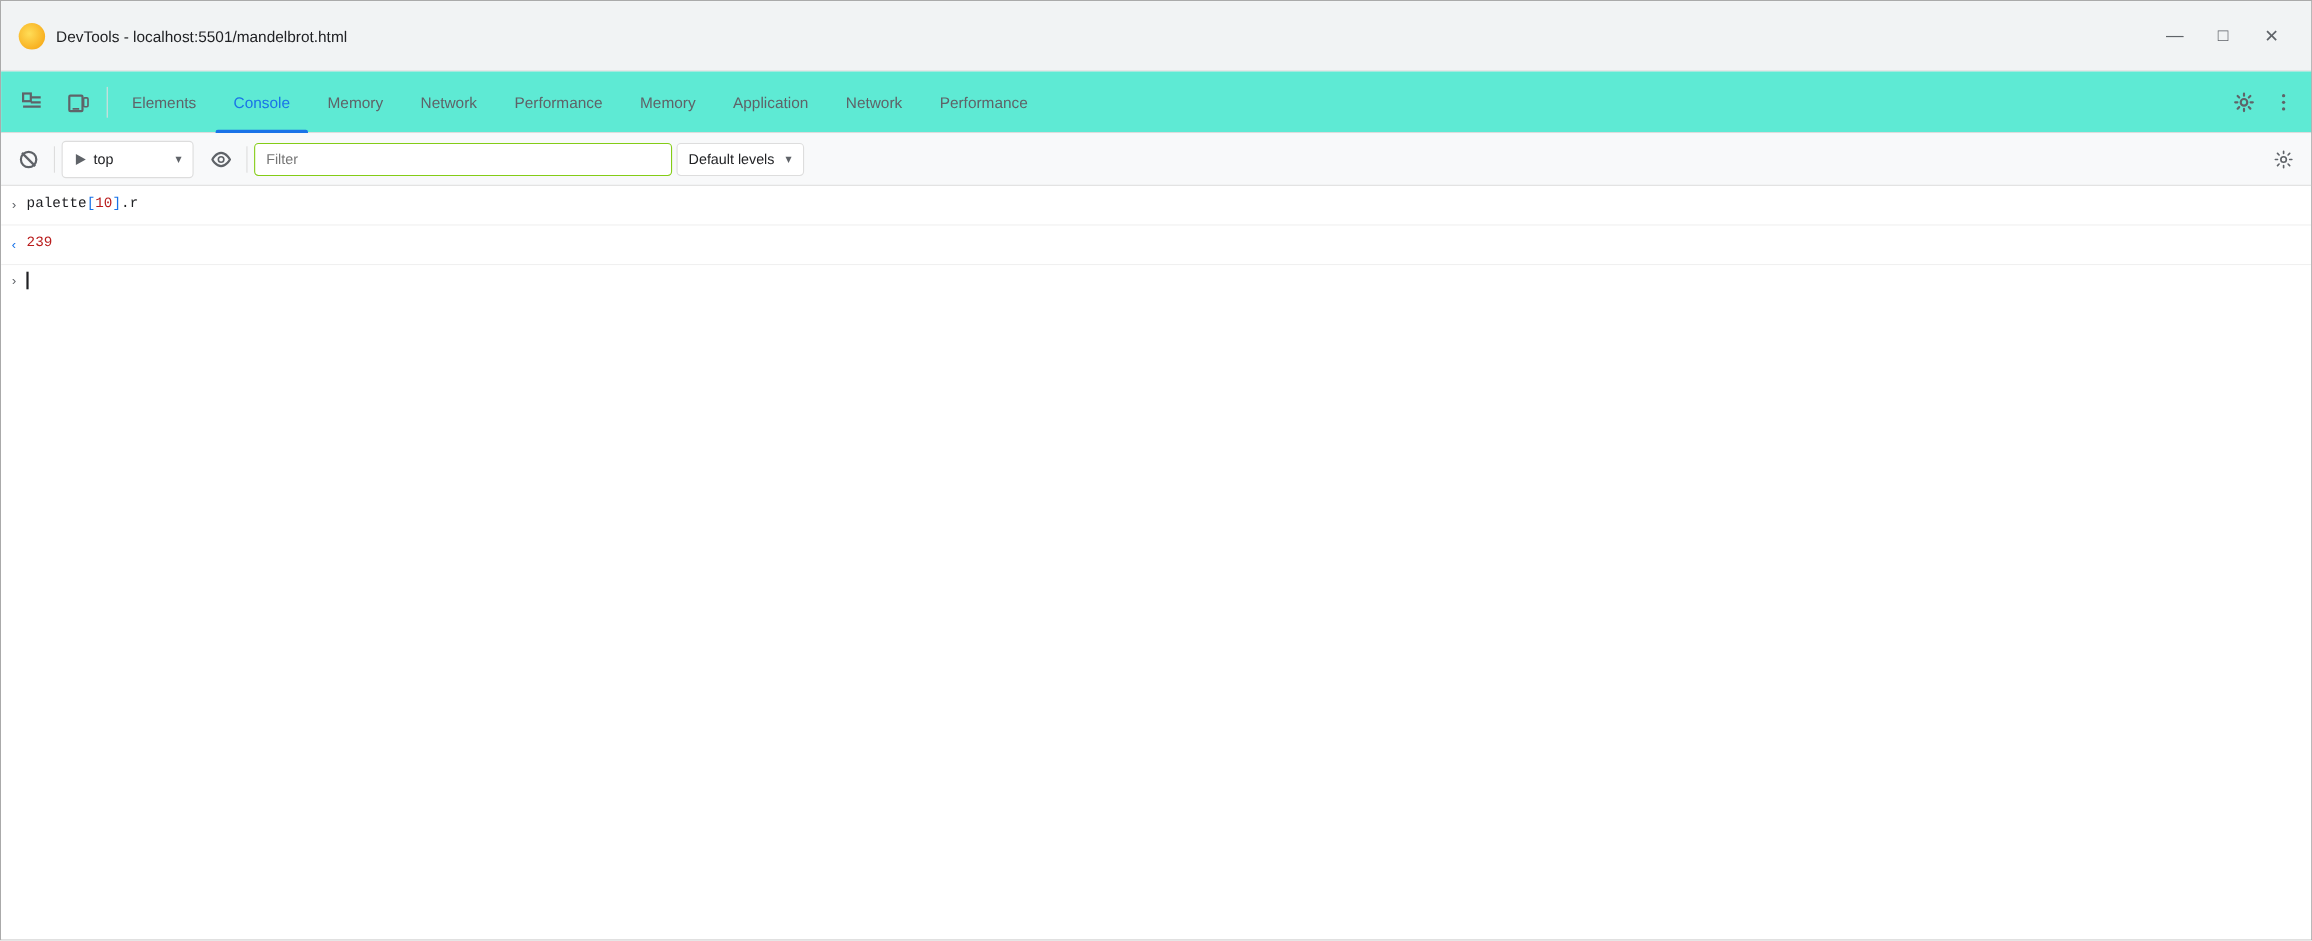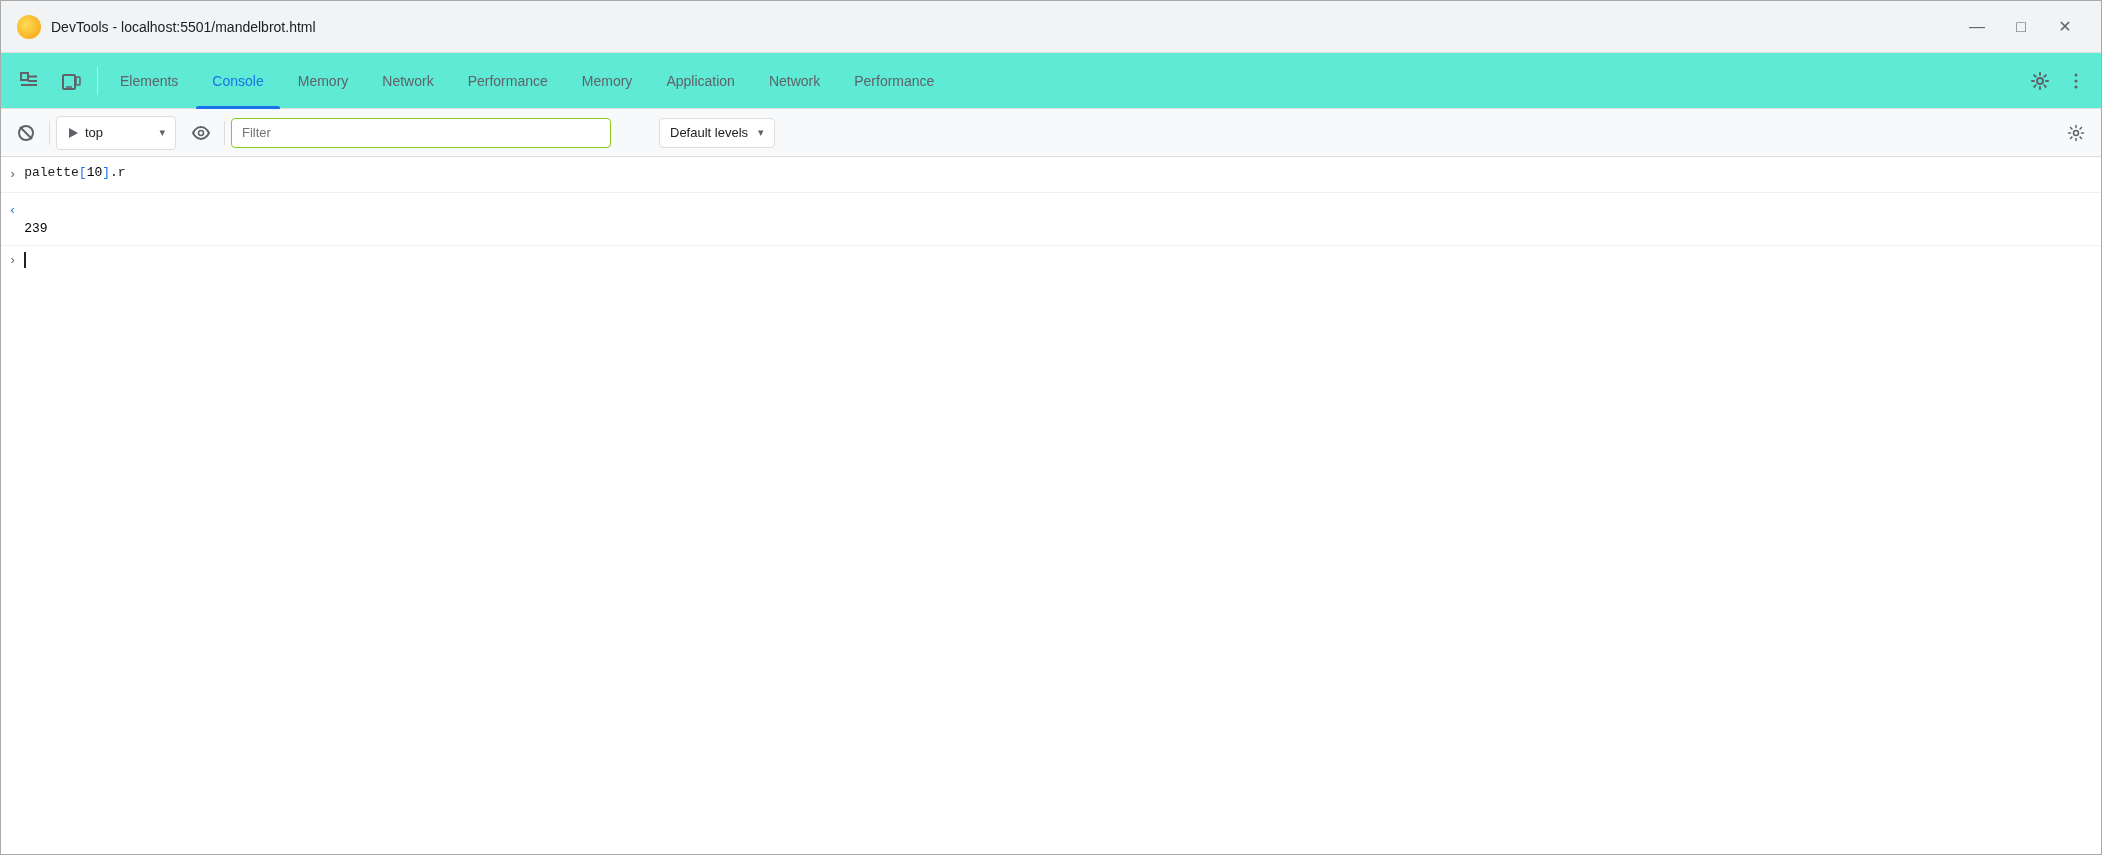--- a/index.html
+++ b/index.html
@@ -24,21 +24,21 @@
       border: 1px solid #aaa;
       display: flex;
       flex-direction: column;
     }
 
     
     .title-bar {
       display: flex;
       align-items: center;
       background: #f1f3f4;
-      height: 52px;
+      height: 64px;
       padding: 0 16px;
       border-bottom: 1px solid #ddd;
       flex-shrink: 0;
       justify-content: space-between;
     }
 
     .title-bar-left {
       display: flex;
       align-items: center;
       gap: 10px;
@@ -219,21 +219,20 @@
       align-items: center;
       gap: 6px;
       padding: 0 10px;
       height: 30px;
       border: 1px solid #ddd;
       border-radius: 4px;
       background: #fff;
       cursor: pointer;
       font-size: 13px;
       color: #202124;
-      margin-left: 44px;
     }
 
     
     .console-content {
       flex: 1;
       background: #fff;
       overflow-y: auto;
       font-family: 'Consolas', 'Courier New', monospace;
       font-size: 13px;
     }
@@ -260,22 +259,21 @@
       color: #1a73e8;
     }
 
     .entry-text {
       color: #202124;
       flex: 1;
       word-break: break-all;
     }
 
     .entry-value {
-      color: #000000;
-      margin-top: 20px;
+      color: #b91c1c;
     }
 
     .entry-bracket-blue {
       color: #1a73e8;
     }
 
     .console-input-row {
       display: flex;
       align-items: flex-start;
       padding: 6px 8px;

